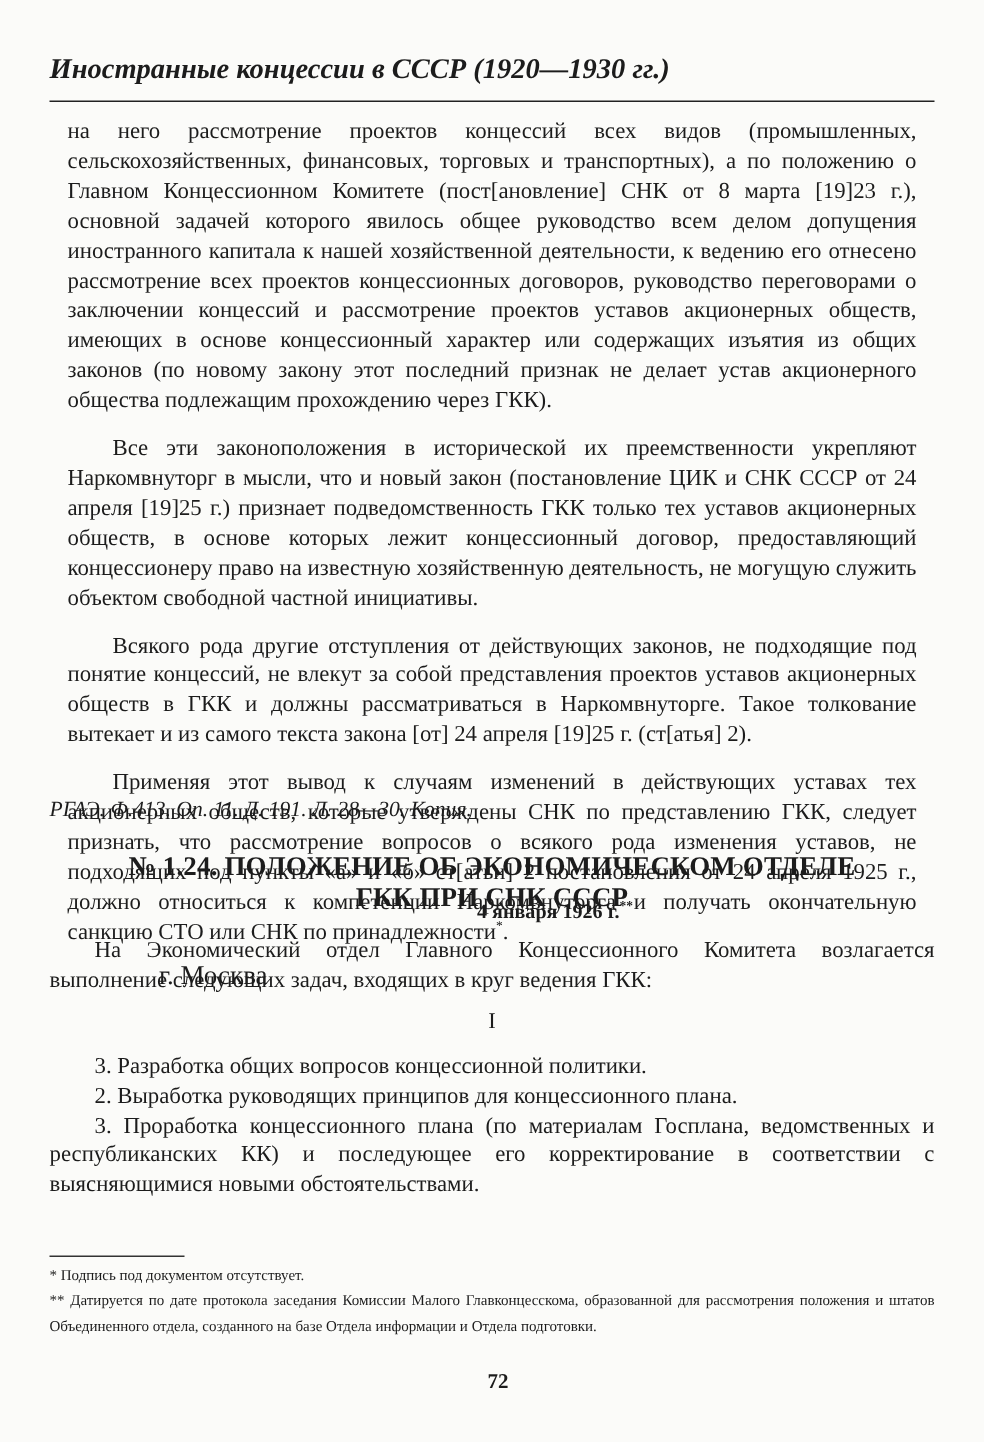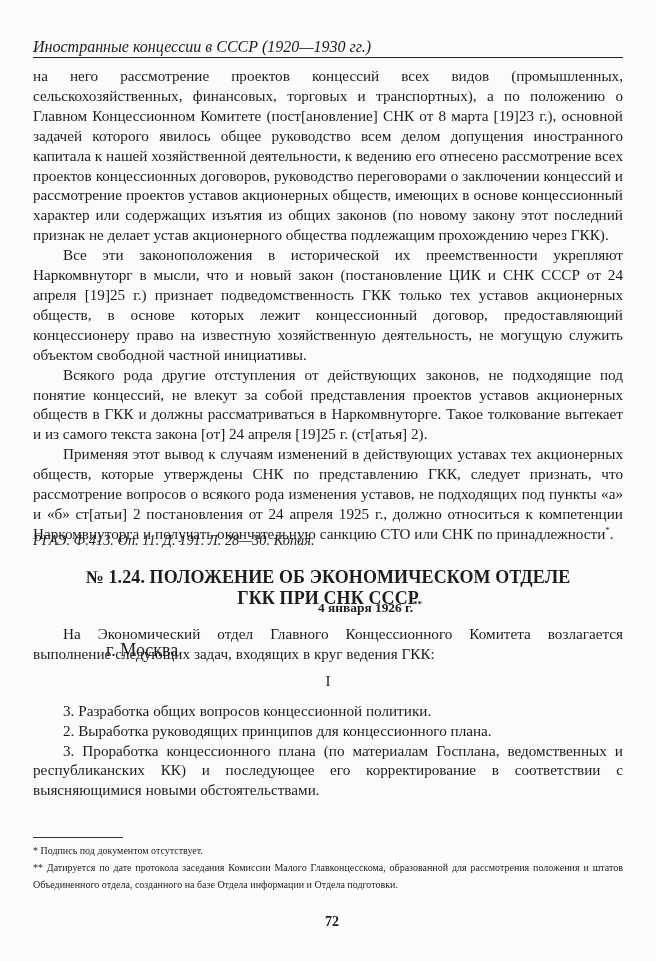--- a/index.html
+++ b/index.html
@@ -20,38 +20,39 @@
       left: 33px;
       top: 0;
       width: 590px;
     }
     .running-head {
       position: absolute;
       top: 39px;
       left: 0;
       width: 590px;
       font-style: italic;
-      font-size: 16px;
+      font-size: 19px;
       line-height: 16px;
-      padding-bottom: 2px;
+      padding-bottom: 12px;
       border-bottom: 1.6px solid #222;
       white-space: nowrap;
+      font-weight: bold;
     }
     .body-text {
       position: absolute;
       top: 66px;
       left: 0;
       width: 590px;
       font-size: 15.2px;
       line-height: 19.9px;
       text-align: justify;
       hyphens: manual;
     }
     .body-text p {
-      margin: 0;
+      margin: 12px;
       text-indent: 0;
     }
     .body-text p.indent {
       text-indent: 30px;
     }
     .archive-ref {
       position: absolute;
       top: 531px;
       left: 0;
       font-style: italic;

